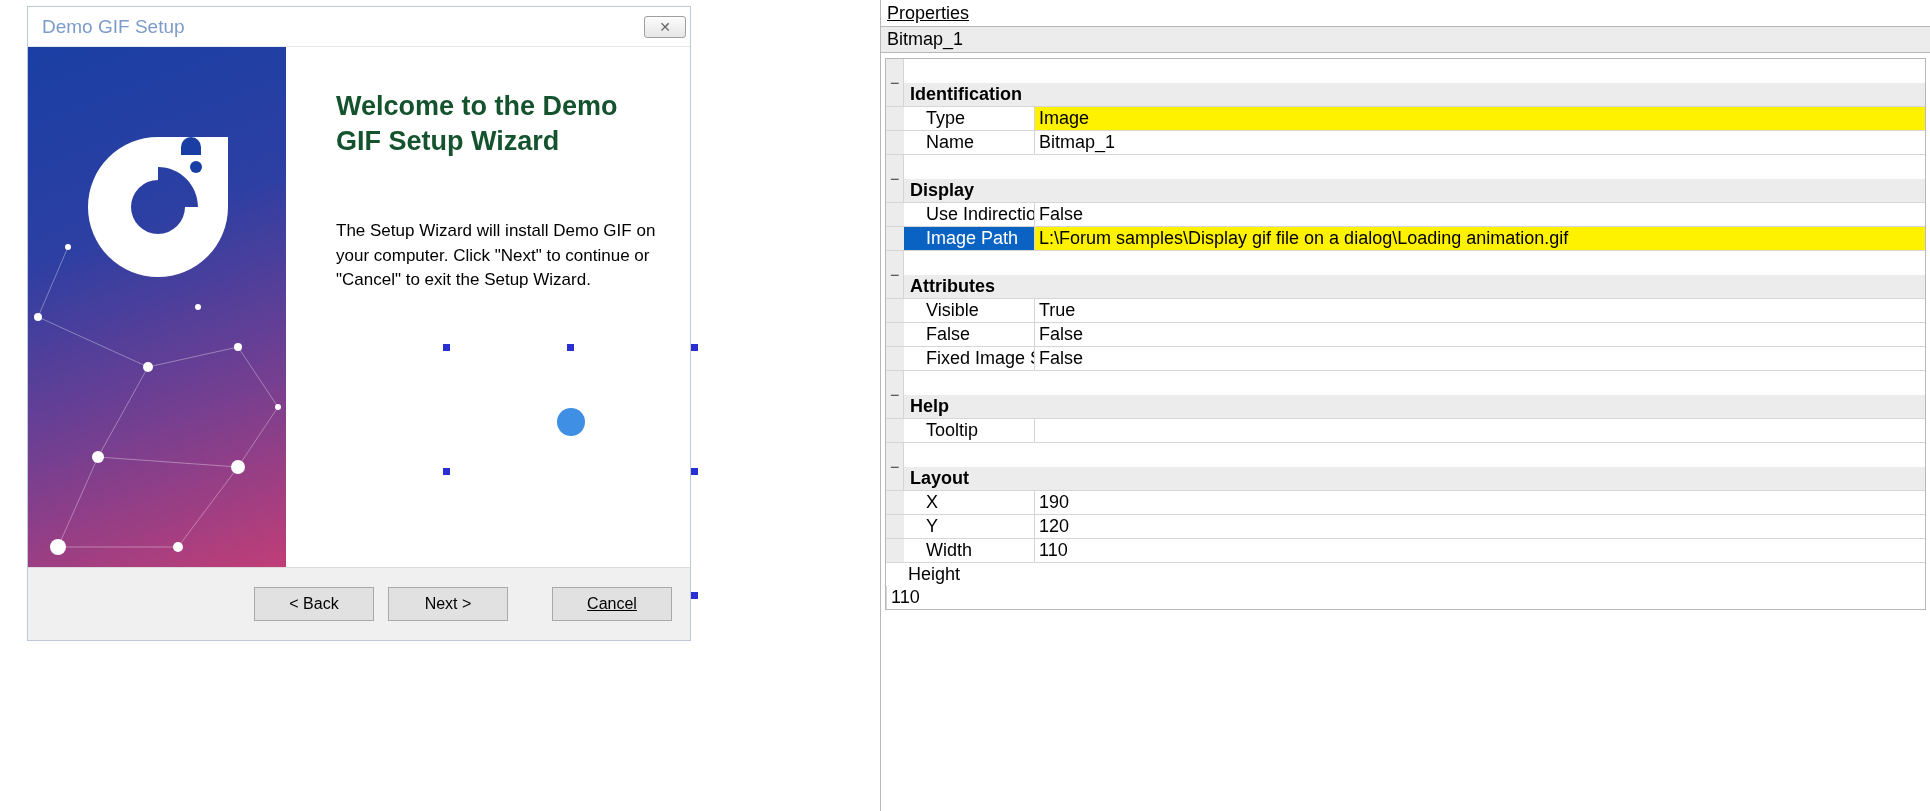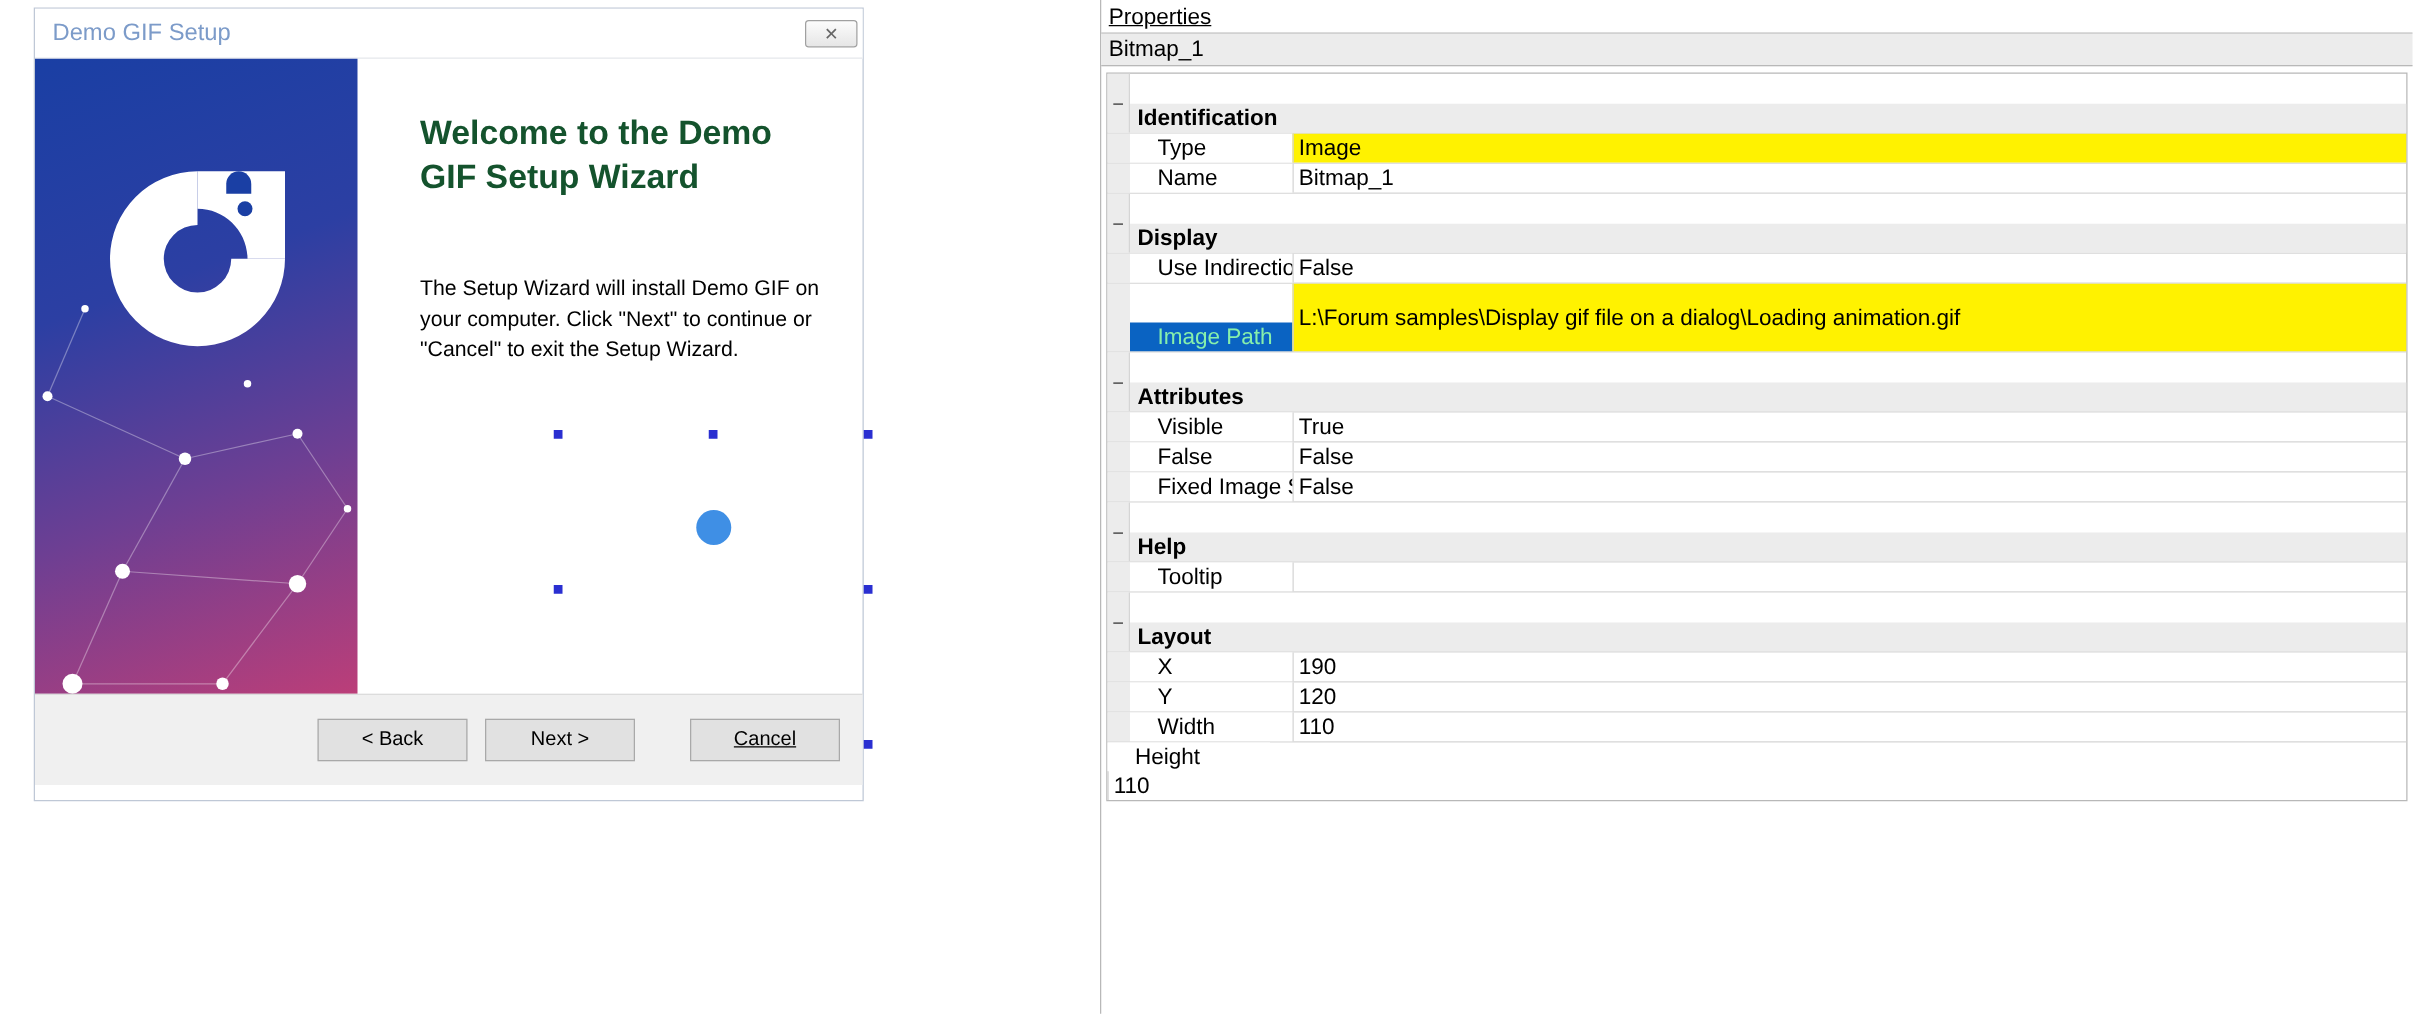--- a/index.html
+++ b/index.html
@@ -38,21 +38,21 @@
   }
   .main h1 { font-size: 27px; font-weight: 700; line-height: 1.3; color:#14532d; }
   .main p  { margin-top: 60px; font-size: 17px; line-height: 1.45; color:#000; }
 
   
   .handles { position: absolute; left: 415px; top: 297px; width: 255px; height: 255px; }
   .handle { position: absolute; width: 7px; height: 7px; background:#2a2fd1; }
   .hc { width: 28px; height: 28px; border-radius: 50%; background:#3f8fe5; }
 
   .btnbar {
-    position: absolute; left: 0; right: 0; bottom: 12px; height: 73px;
+    position: absolute; left: 0; right: 0; bottom: 0; height: 73px;
     background:#f0f0f0; border-top:1px solid #dcdcdc;
     display:flex; align-items:center; justify-content:flex-end; gap:14px; padding-right:18px;
   }
   .btn {
     width:120px; height:34px; border:1px solid #a9a9a9; background:#e1e1e1;
     font-size:16px; color:#000; cursor:default;
   }
   .btn:last-child { margin-left:30px;text-decoration:underline; }
 
   
@@ -73,21 +73,21 @@
   .label { width:130px; padding:1px 4px 1px 6px; font-size:18px; background:#fff;
            display:flex; align-items:center; overflow:hidden; white-space:nowrap; }
   .cat .label { background:#ececec; font-weight:700; flex:1; width:auto;margin-top:24px; }
   .cat .exp { background:#ececec; }
   .value { flex:1; padding:1px 4px; font-size:18px; display:flex; align-items:center;
            border-left:1px solid #d5d5d5; overflow:hidden; white-space:nowrap; }
   .sub .exp { border-right:none; }
   .sub .label { padding-left:22px; }
 
   .hl-yellow { background:#fff200; }
-  .sel .label { background:#0a63c2; color:#86efac;margin-top:31px; }
+  .sel .label { background:#0a63c2; color:#ffffff; }
 
 </style>
 </head>
 <body>
 
 <div class="dialog">
   <div class="titlebar">
     <div class="titlebar-text">Demo GIF Setup</div>
     <div class="close-btn">
       <span>✕</span>

